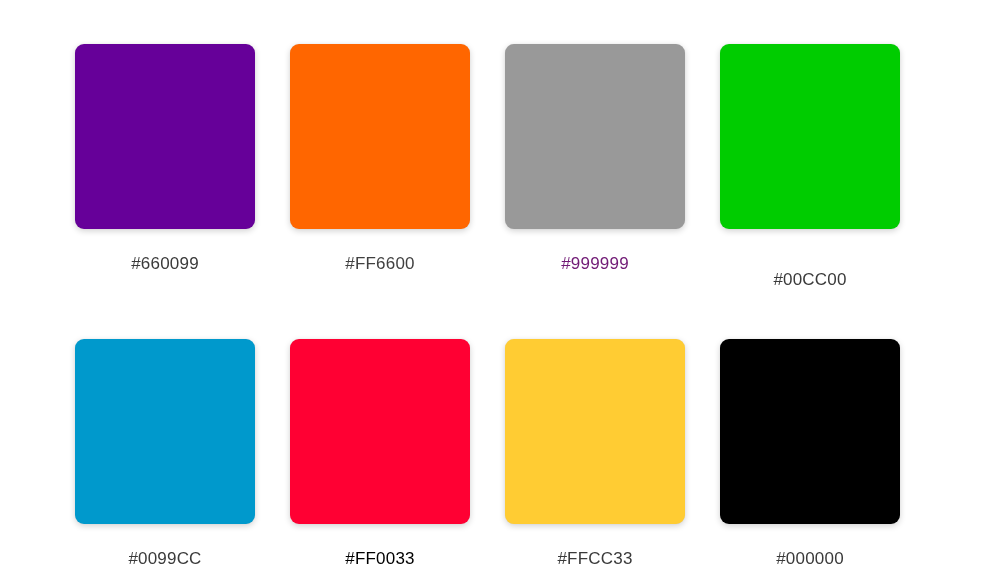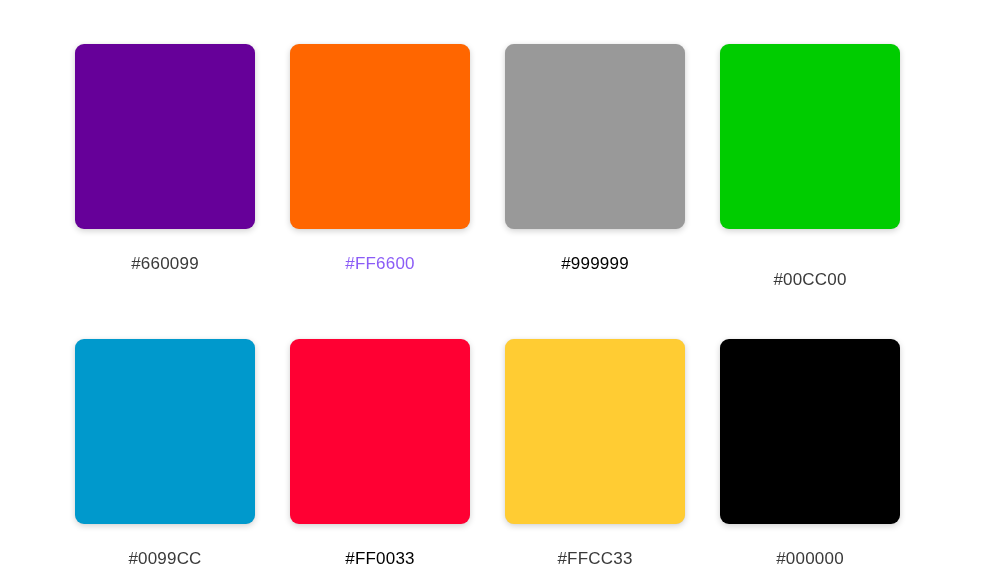--- a/index.html
+++ b/index.html
@@ -68,26 +68,26 @@
 
   <div class="swatch-row row-top">
 
     <div class="swatch-cell">
       <div class="swatch-chip" style="background:#660099"></div>
       <div class="swatch-label" style="color: rgb(58, 58, 58);">#660099</div>
     </div>
 
     <div class="swatch-cell">
       <div class="swatch-chip" style="background:#FF6600"></div>
-      <div class="swatch-label" style="color: #8b5cf6;">#FF6600</div>
+      <div class="swatch-label" style="color: #404040;">#FF6600</div>
     </div>
 
     <div class="swatch-cell">
       <div class="swatch-chip" style="background:#999999"></div>
-      <div class="swatch-label" style="color: #000000;">#999999</div>
+      <div class="swatch-label" style="color: #701a75;">#999999</div>
     </div>
 
     <div class="swatch-cell">
       <div class="swatch-chip" style="background:#00CC00"></div>
       <div class="swatch-label" style="color: rgb(58, 58, 58); margin-top: 40px;">#00CC00</div>
     </div>
 
   </div>
 
   <div class="swatch-row row-bottom">

